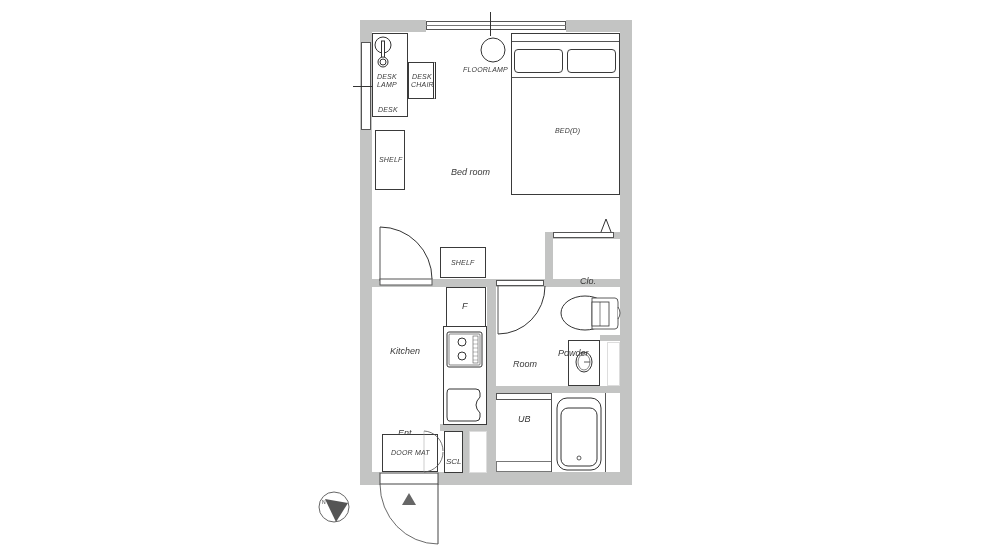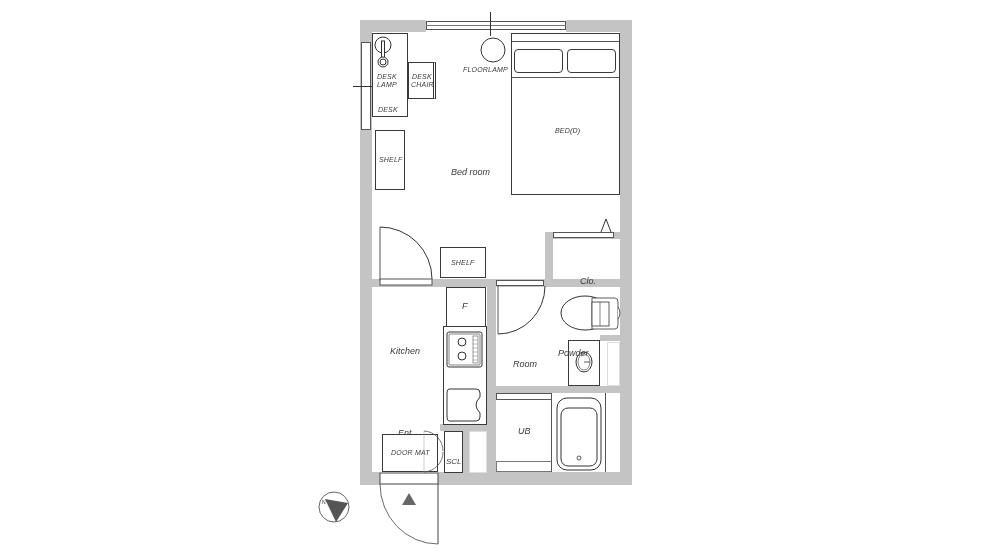--- a/index.html
+++ b/index.html
@@ -168,13 +168,13 @@
 
 <div class="thin" style="left:496px;top:393px;width:56px;height:7px;border-color:#555;"></div>
 <div class="thin" style="left:496px;top:461px;width:56px;height:11px;border-color:#777;"></div>
 <div class="abs" style="left:551px;top:393px;width:1px;height:79px;background:#555;"></div>
 <div class="abs" style="left:605px;top:393px;width:1px;height:79px;background:#555;"></div>
 <svg style="left:555px;top:396px;" width="48" height="76">
   <rect x="2" y="2" width="44" height="72" rx="10" fill="#fff" stroke="#333" stroke-width="1"></rect>
   <rect x="6" y="12" width="36" height="58" rx="7" fill="#fff" stroke="#333" stroke-width="1"></rect>
   <circle cx="24" cy="62" r="2" fill="#fff" stroke="#333" stroke-width="0.8"></circle>
 </svg>
-<div class="lbl s9" style="left:518px;top:426px;">UB</div>
+<div class="lbl s9" style="left:518px;top:414px;">UB</div>
 
 </body></html>

